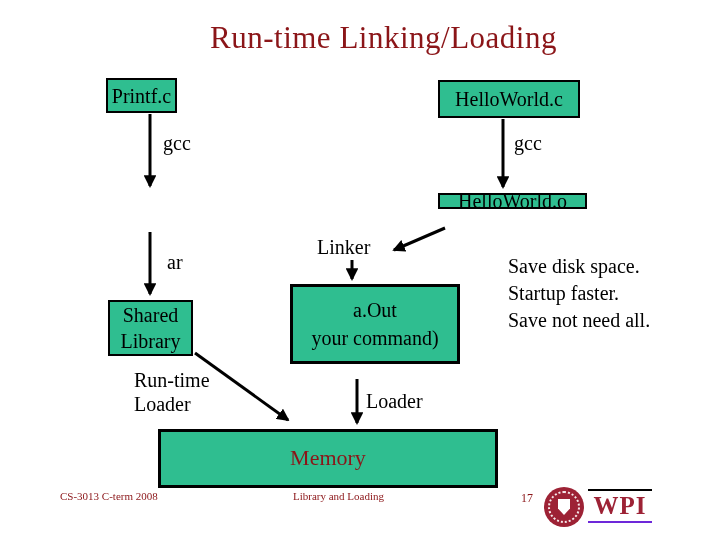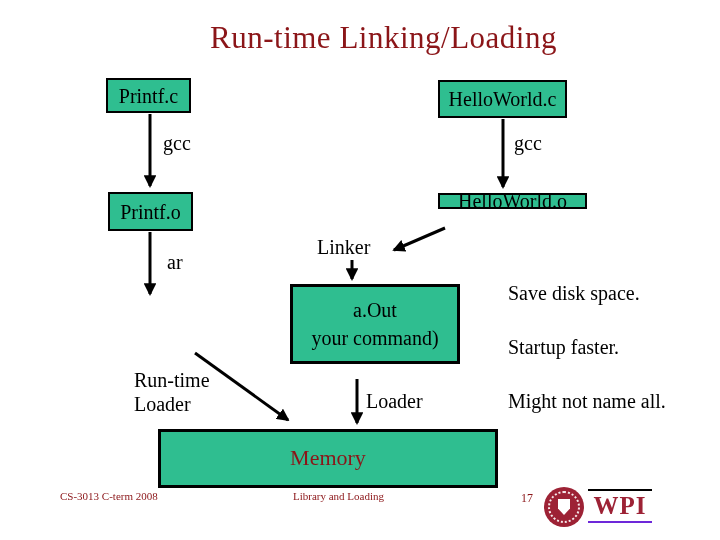--- a/index.html
+++ b/index.html
@@ -20,21 +20,21 @@
   .box{
     position:absolute;background:var(--box-green);border:2px solid #000;
     box-sizing:border-box;display:flex;flex-direction:column;
     align-items:center;justify-content:center;
     font-size:20px;color:var(--text-black);line-height:1.2;text-align:center;
   }
   .box.thick{border-width:3px;}
   .lbl{position:absolute;font-size:20px;color:var(--text-black);white-space:nowrap;}
   .lbl div{line-height:24px;}
   .notes{position:absolute;left:508px;top:253px;font-size:20px;color:var(--text-black);}
-  .notes div{line-height:27px;white-space:nowrap;margin-top:27px;}
+  .notes div{line-height:27px;white-space:nowrap;}
   .arrows{position:absolute;left:0;top:0;pointer-events:none;}
   .aout div{line-height:28px;}
   .memory{font-size:22px;color:var(--maroon);}
   .footer-item{position:absolute;font-size:11px;color:var(--maroon);white-space:nowrap;}
   .pagenum{position:absolute;font-size:12px;color:var(--maroon);}
   
   .wpi-logo{position:absolute;left:544px;top:485px;width:110px;height:46px;}
   .wpi-seal{position:absolute;left:0;top:2px;width:40px;height:40px;border-radius:50%;
     background:var(--logo-crimson);}
   .wpi-seal-ring{position:absolute;left:4px;top:4px;right:4px;bottom:4px;border-radius:50%;
@@ -60,60 +60,61 @@
     </defs>
     <line x1="150" y1="114" x2="150" y2="186" stroke="#000" stroke-width="3" marker-end="url(#ah)"></line>
     <line x1="503" y1="119" x2="503" y2="187" stroke="#000" stroke-width="3" marker-end="url(#ah)"></line>
     <line x1="150" y1="232" x2="150" y2="294" stroke="#000" stroke-width="3" marker-end="url(#ah)"></line>
     <line x1="445" y1="228" x2="394" y2="250" stroke="#000" stroke-width="3" marker-end="url(#ah)"></line>
     <line x1="352" y1="260" x2="352" y2="279" stroke="#000" stroke-width="3" marker-end="url(#ah)"></line>
     <line x1="357" y1="379" x2="357" y2="423" stroke="#000" stroke-width="3" marker-end="url(#ah)"></line>
     <line x1="195" y1="353" x2="288" y2="420" stroke="#000" stroke-width="3" marker-end="url(#ah)"></line>
   </svg>
 
-  <div class="box" style="left:106px;top:78px;width:85px;height:35px;">
+  <div class="box" style="left:106px;top:78px;width:71px;height:35px;">
     <div>Printf.c</div>
   </div>
 
-  <div class="box" style="left:438px;top:80px;width:129px;height:38px;">
+  <div class="box" style="left:438px;top:80px;width:142px;height:38px;">
     <div>HelloWorld.c</div>
   </div>
 
-  <div class="box" style="left:108px;top:192px;width:85px;height:39px;">
-    <div>Printf.o</div>
-  </div>
 
   <div class="box" style="left:438px;top:193px;width:149px;height:16px;">
     <div>HelloWorld.o</div>
   </div>
 
   <div class="box thick aout" style="left:290px;top:284px;width:170px;height:80px;">
     <div>a.Out</div>
     <div>your command)</div>
   </div>
 
+  <div class="box" style="left:108px;top:300px;width:85px;height:56px;line-height:1.3;">
+    <div>Shared</div>
+    <div>Library</div>
+  </div>
 
   <div class="box thick memory" style="left:158px;top:429px;width:340px;height:59px;">
     <div>Memory</div>
   </div>
 
   <div class="lbl" style="left:163px;top:132px;">gcc</div>
   <div class="lbl" style="left:514px;top:132px;">gcc</div>
   <div class="lbl" style="left:167px;top:251px;">ar</div>
   <div class="lbl" style="left:317px;top:236px;">Linker</div>
   <div class="lbl" style="left:366px;top:390px;">Loader</div>
   <div class="lbl" style="left:134px;top:368px;">
     <div>Run-time</div>
     <div>Loader</div>
   </div>
 
   <div class="notes">
     <div>Save disk space.</div>
     <div>Startup faster.</div>
-    <div>Might not name all.</div>
+    <div>Save not need all.</div>
   </div>
 
   <div class="footer-item" style="left:60px;top:490px;">CS-3013 C-term 2008</div>
   <div class="footer-item" style="left:293px;top:490px;">Library and Loading</div>
   <div class="pagenum" style="left:521px;top:491px;">17</div>
 
   <div class="wpi-logo">
     <div class="wpi-seal">
       <div class="wpi-seal-ring"></div>
       <div class="wpi-shield"></div>

